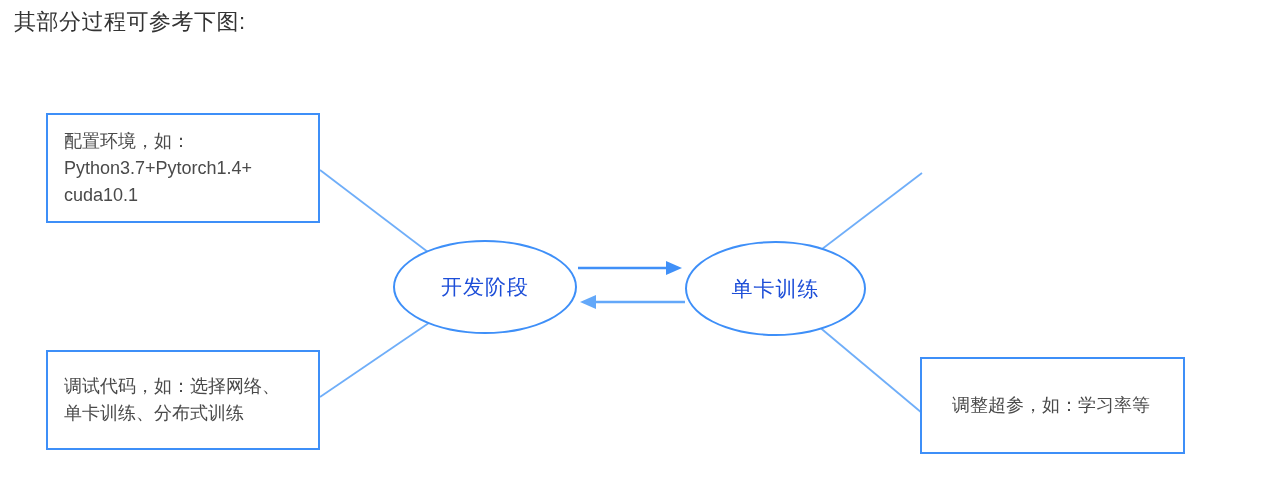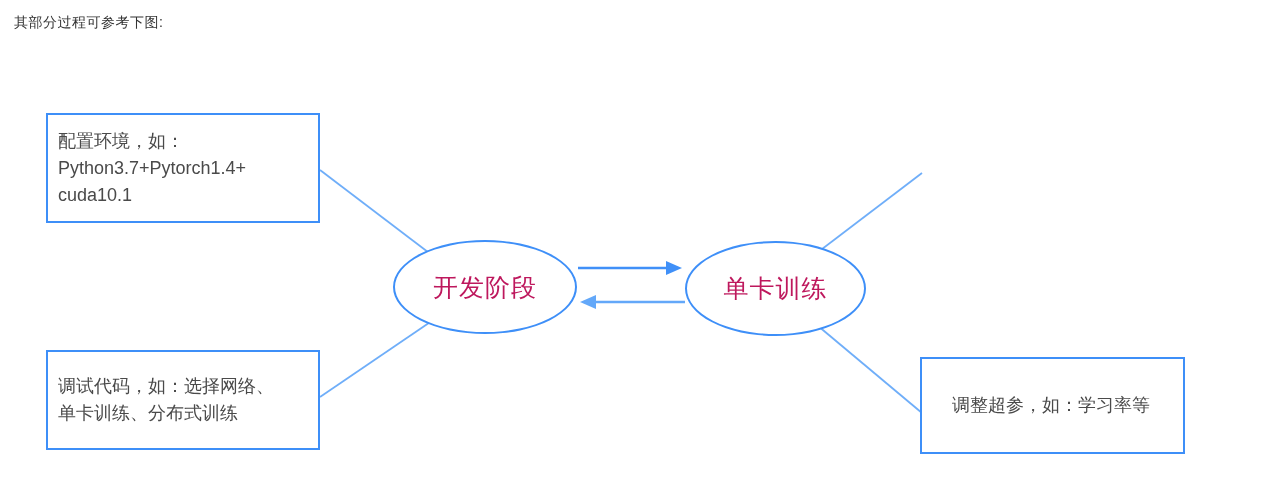--- a/index.html
+++ b/index.html
@@ -14,56 +14,56 @@
   .canvas {
     position: absolute;
     inset: 0;
     width: 1271px;
     height: 484px;
   }
   .intro {
     position: absolute;
     left: 14px;
     top: 11px;
-    font-size: 14px;
+    font-size: 22px;
     line-height: 22px;
     color: #333333;
     letter-spacing: 0.5px;
   }
   svg.connectors {
     position: absolute;
     inset: 0;
     z-index: 1;
   }
   .node-box {
     position: absolute;
     z-index: 2;
     background: #ffffff;
     border: 2px solid #3E8FF8;
     display: flex;
     align-items: center;
     color: #4A4A4A;
     font-size: 18px;
     line-height: 27px;
     white-space: pre-line;
-    padding-left: 10px;
+    padding-left: 16px;
     padding-right: 6px;
   }
   .node-box.right { padding-left: 30px; }
   .ellipse {
     position: absolute;
     z-index: 2;
     background: #ffffff;
     border: 2.5px solid #3E8FF8;
     border-radius: 50%;
     display: flex;
     align-items: center;
     justify-content: center;
-    color: #be185d;
-    font-size: 25px;
+    color: #1d4ed8;
+    font-size: 21px;
     letter-spacing: 1px;
   }
   .box-env     { left: 46px;  top: 113px; width: 274px; height: 110px; }
   .box-debug   { left: 46px;  top: 350px; width: 274px; height: 100px; }
   .box-dataset { left: 920px; top: 113px; width: 265px; height: 111px; }
   .box-hyper   { left: 920px; top: 357px; width: 265px; height: 97px;  }
   .ellipse-dev { left: 393px; top: 240px; width: 184px; height: 94px;  }
   .ellipse-exp { left: 685px; top: 241px; width: 181px; height: 95px;  }
 </style>
 </head>

